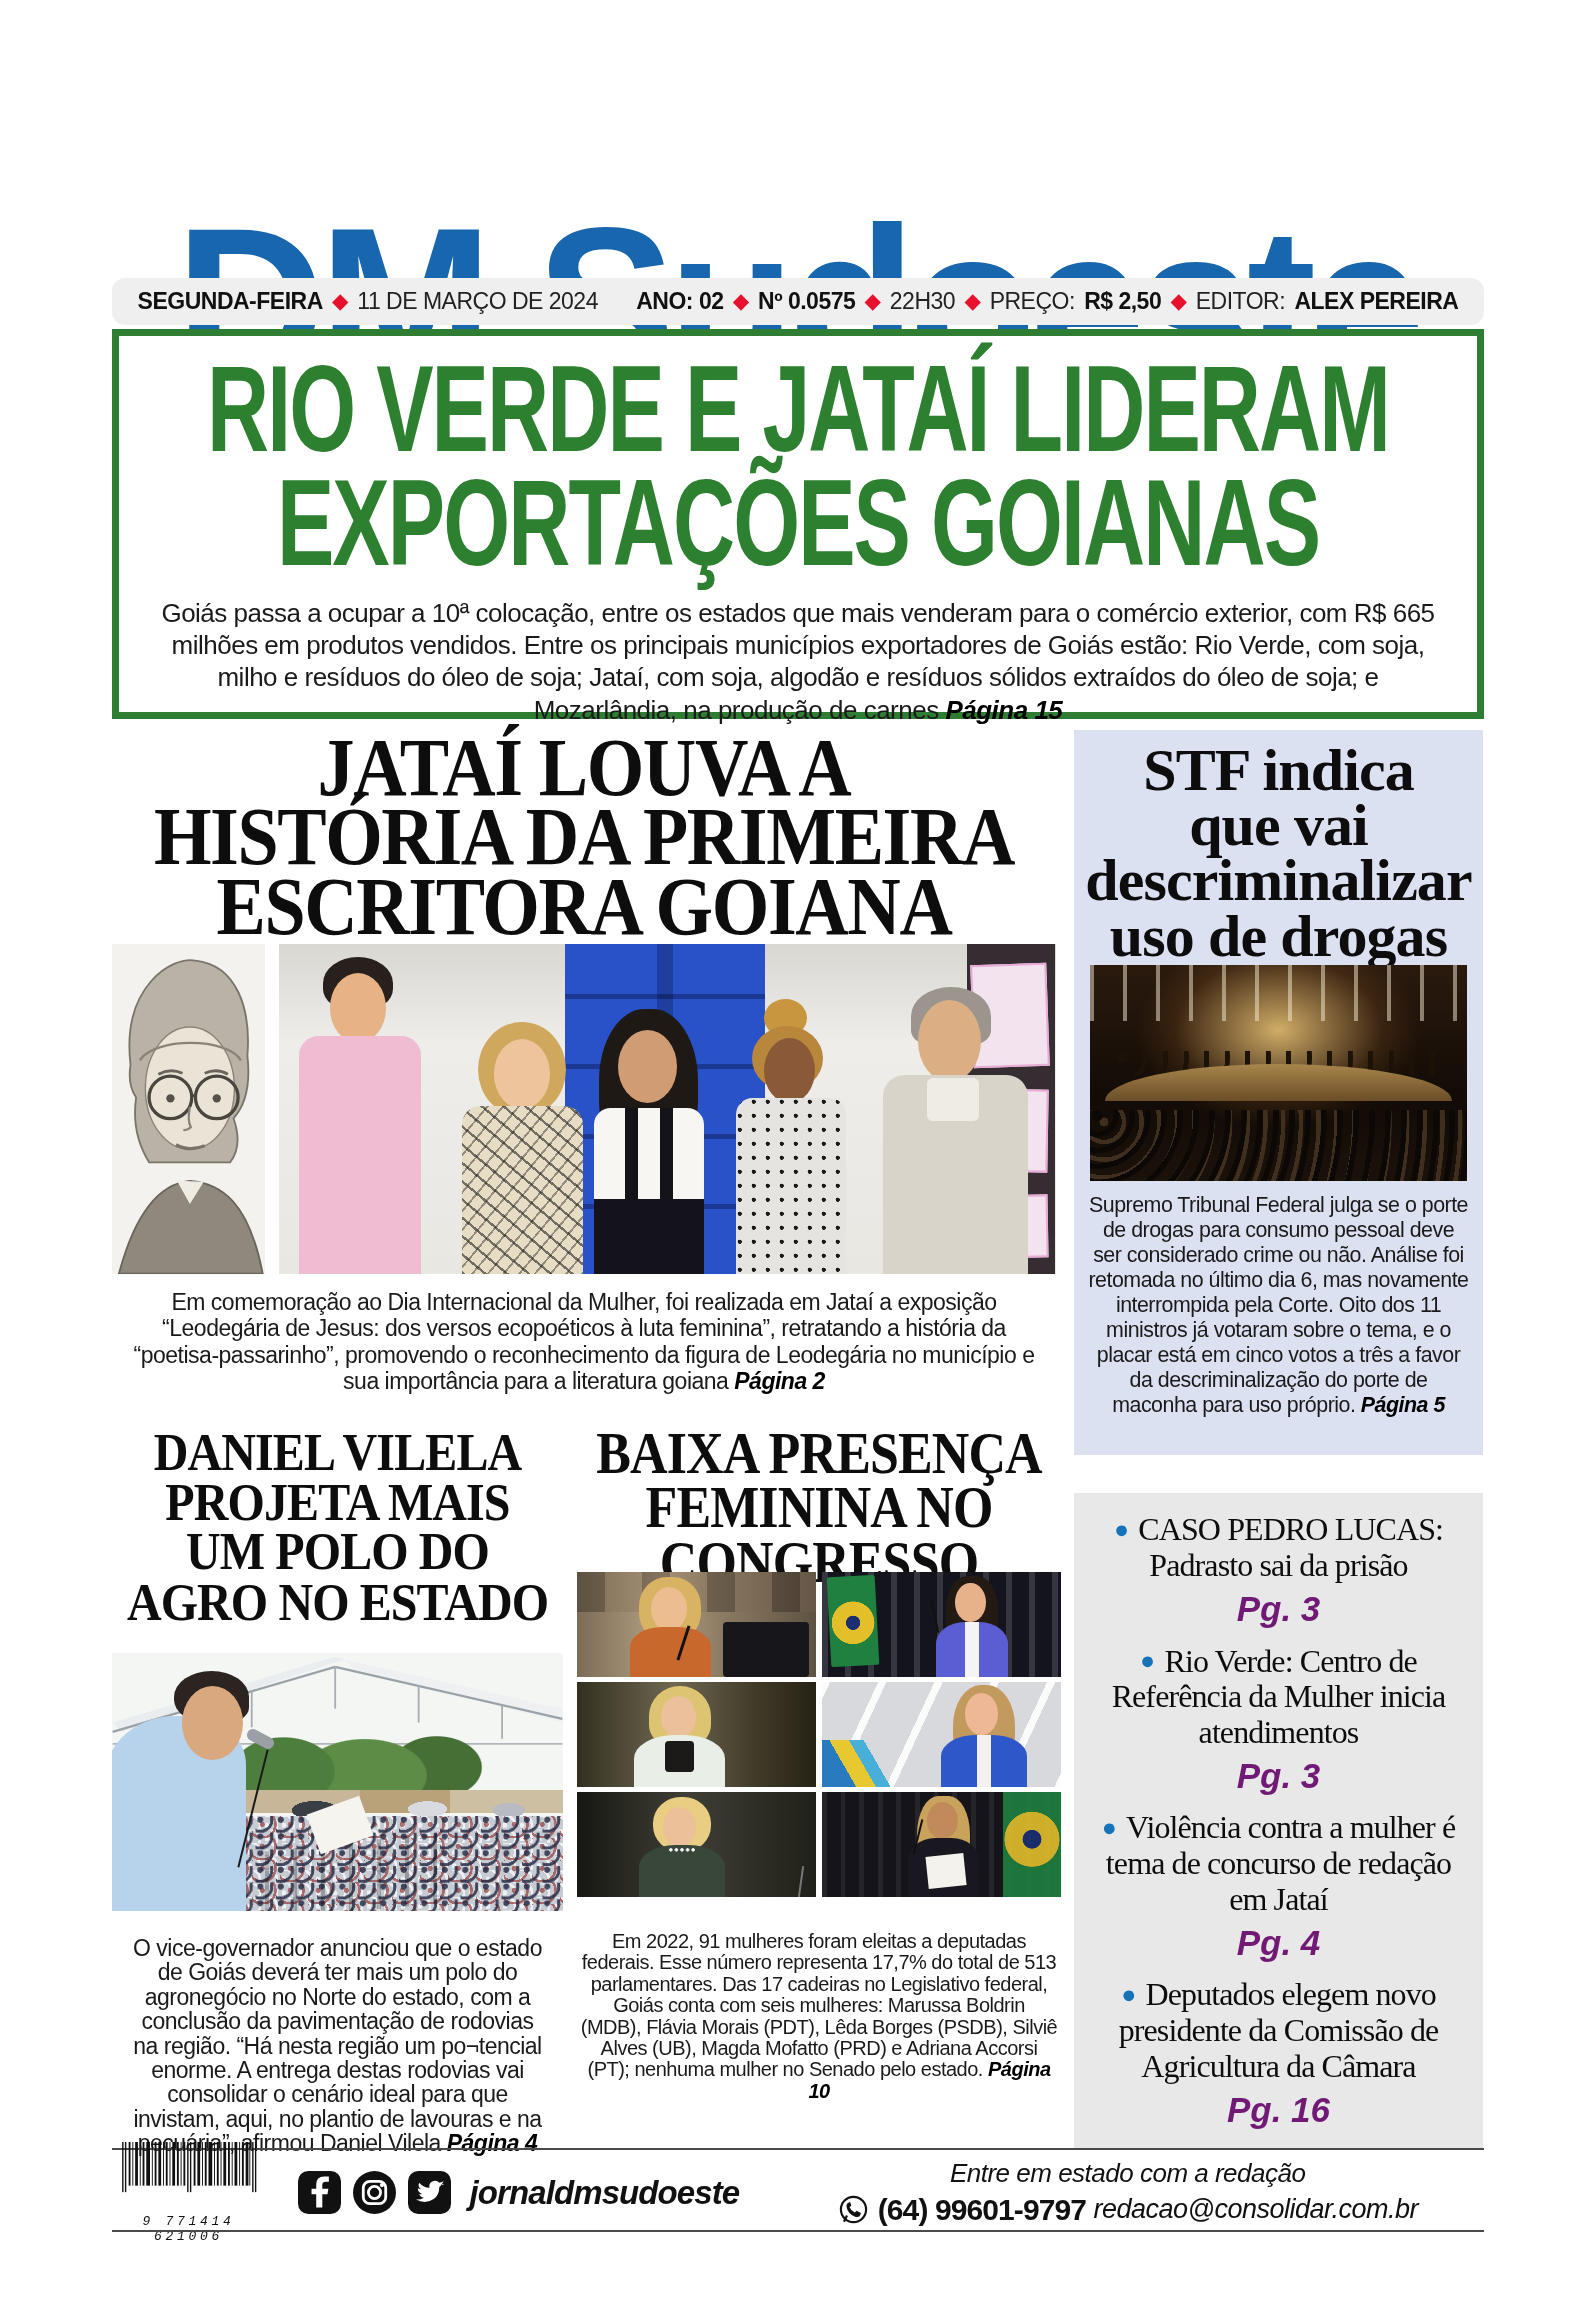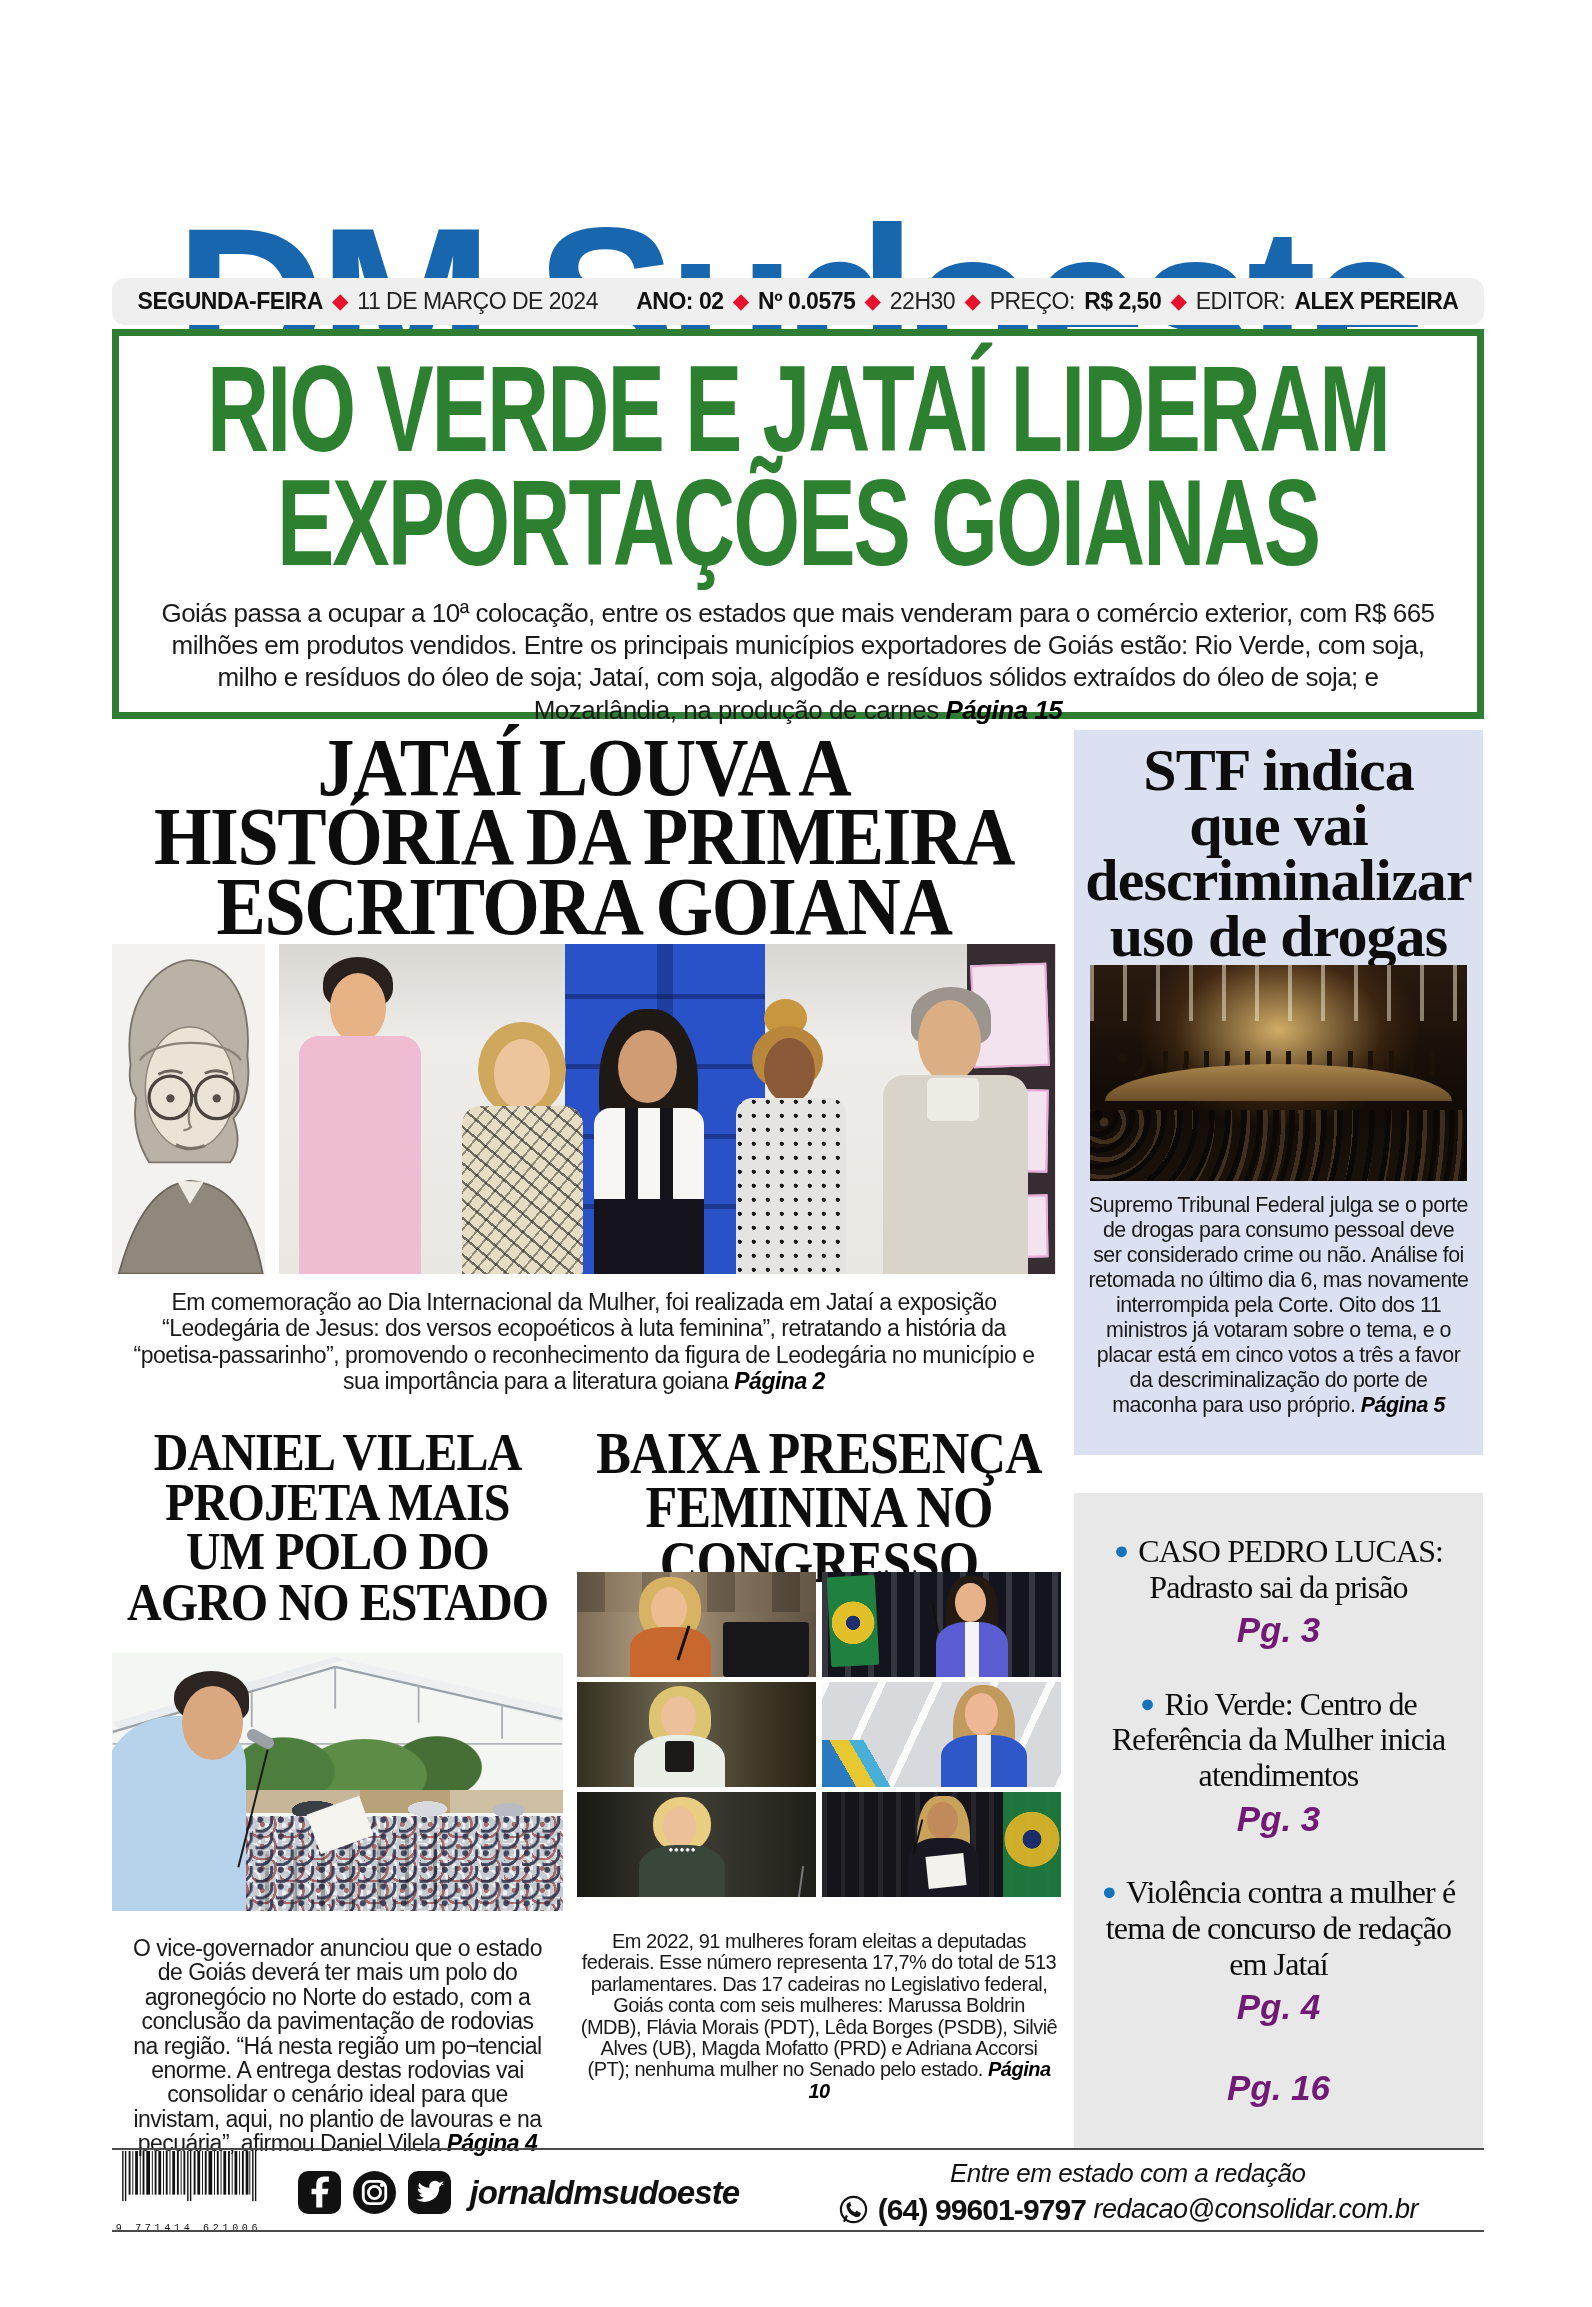--- a/index.html
+++ b/index.html
@@ -114,21 +114,21 @@
     display:flex;flex-direction:column;justify-content:space-evenly;padding:4.7px 14px;box-sizing:border-box;}
   .sb-item{text-align:center;}
   .sb-text{font-family:"Liberation Serif",serif;font-size:32px;line-height:1.12;letter-spacing:-0.9px;color:#0d0d0d;}
   .bullet{color:#1673b9;font-size:25px;margin-right:10.2px;vertical-align:2.8px;}
   .sb-page{margin-top:4.7px;color:#701a75;font-weight:bold;font-style:italic;font-size:35px;}
 
   
   .rule{position:absolute;left:112px;width:1372px;height:1.9px;background:#4a4a4a;}
   .footer{position:absolute;top:2156px;left:112px;width:1372px;height:73px;display:flex;align-items:center;}
   .barcode-wrap{width:153px;text-align:center;}
-  .barcode-digits{font-family:"Liberation Mono",monospace;font-size:10px;letter-spacing:3.7px;margin-top:18px;}
+  .barcode-digits{font-family:"Liberation Mono",monospace;font-size:13px;letter-spacing:3.7px;margin-top:18px;font-style:italic;}
   .social{display:flex;align-items:center;gap:12px;margin-left:33px;}
   .handle{font-weight:bold;font-style:italic;font-size:33px;letter-spacing:-0.9px;margin-left:6.5px;}
   .contact{margin-left:98px;text-align:center;}
   .contact-title{font-style:italic;font-size:26px;letter-spacing:-0.5px;}
   .contact-line{display:flex;align-items:center;justify-content:center;gap:7.4px;margin-top:3.7px;}
   .phone{font-weight:bold;font-size:30px;letter-spacing:-0.9px;}
   .email{font-style:italic;font-size:27px;letter-spacing:-0.5px;}
 </style>
 </head>
 <body>
@@ -340,20 +340,21 @@
     </div>
     <div class="sb-item">
       <div class="sb-text"><span class="bullet">●</span><span>Rio Verde: Centro de Referência da Mulher inicia atendimentos</span></div>
       <div class="sb-page">Pg. 3</div>
     </div>
     <div class="sb-item">
       <div class="sb-text"><span class="bullet">●</span><span>Violência contra a mulher é tema de concurso de redação em Jataí</span></div>
       <div class="sb-page">Pg. 4</div>
     </div>
     <div class="sb-item">
+      <div class="sb-text"><span class="bullet">●</span><span>Deputados elegem novo presidente da Comissão de Agricultura da Câmara</span></div>
       <div class="sb-page">Pg. 16</div>
     </div>
   </div>
 
   <div class="rule" style="top:2148px;"></div>
   <div class="footer">
     <div class="barcode-wrap">
       <svg width="140" height="52" viewBox="0 0 300 112">
         <g fill="#111">
           <rect x="6" y="0" width="3" height="108"></rect>

